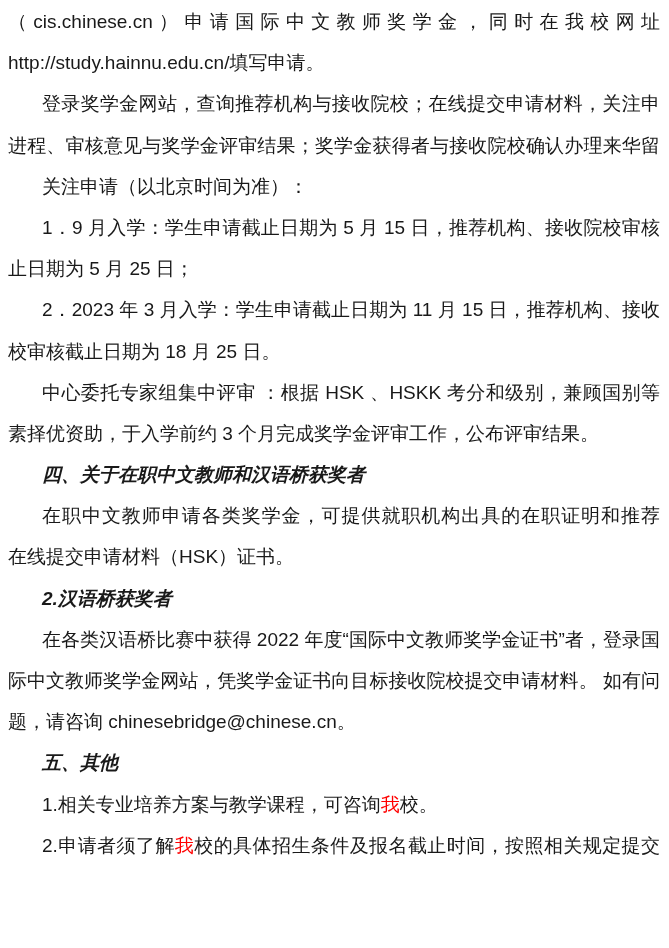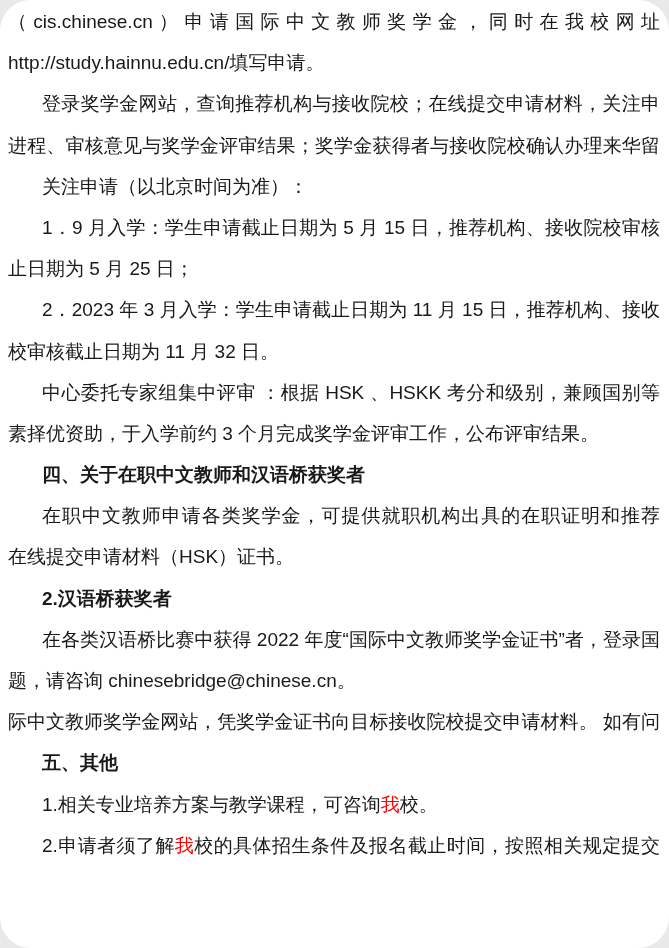--- a/index.html
+++ b/index.html
@@ -9,24 +9,23 @@
     font-family: "Liberation Sans", "DejaVu Sans", sans-serif;
   }
   .page {
     box-sizing: border-box;
     width: 669px; height: 948px;
     background: var(--bg, #ffffff);
     color: var(--fg, #191919);
     padding: 1px 9px 0 8px;
     overflow: hidden;
     font-size: 19px;
-    border-radius: 31px;
   }
   .block { margin: 0; }
-  .block.bold { font-weight: 700; }
+  .block.bold { font-weight: 700; font-style: italic; }
   .line {
     height: 41.2px;
     line-height: 41.2px;
     overflow: hidden;
     white-space: pre-wrap;
   }
   .line.indent { padding-left: 34px; }
   .line.justify {
     text-align: justify;
     text-align-last: justify;
@@ -49,40 +48,40 @@
       </div>
       <div class="block">
         <div class="line indent"><span class="">关注申请（以北京时间为准）：</span></div>
       </div>
       <div class="block">
         <div class="line indent justify"><span class="">1．9 月入学：学生申请截止日期为 5 月 15 日，推荐机构、接收院校审核截</span></div>
         <div class="line"><span class="">止日期为 5 月 25 日；</span></div>
       </div>
       <div class="block">
         <div class="line indent justify"><span class="">2．2023 年 3 月入学：学生申请截止日期为 11 月 15 日，推荐机构、接收院</span></div>
-        <div class="line"><span class="">校审核截止日期为 11 月 32 日。</span></div>
+        <div class="line"><span class="">校审核截止日期为 18 月 25 日。</span></div>
       </div>
       <div class="block">
         <div class="line indent justify"><span class="">中心委托专家组集中评审 ：根据 HSK 、HSKK 考分和级别，兼顾国别等因</span></div>
         <div class="line"><span class="">素择优资助，于入学前约 3 个月完成奖学金评审工作，公布评审结果。</span></div>
       </div>
       <div class="block bold">
         <div class="line indent"><span class="">四、关于在职中文教师和汉语桥获奖者</span></div>
       </div>
       <div class="block">
         <div class="line indent justify"><span class="">在职中文教师申请各类奖学金，可提供就职机构出具的在职证明和推荐信，</span></div>
         <div class="line"><span class="">在线提交申请材料（HSK）证书。</span></div>
       </div>
       <div class="block bold">
         <div class="line indent"><span class="">2.汉语桥获奖者</span></div>
       </div>
       <div class="block">
         <div class="line indent justify"><span class="">在各类汉语桥比赛中获得 2022 年度“国际中文教师奖学金证书”者，登录国</span></div>
+        <div class="line justify"><span class="">际中文教师奖学金网站，凭奖学金证书向目标接收院校提交申请材料。 如有问</span></div>
         <div class="line"><span class="">题，请咨询 chinesebridge@chinese.cn。</span></div>
-        <div class="line justify"><span class="">际中文教师奖学金网站，凭奖学金证书向目标接收院校提交申请材料。 如有问</span></div>
       </div>
       <div class="block bold">
         <div class="line indent"><span class="">五、其他</span></div>
       </div>
       <div class="block">
         <div class="line indent"><span class="">1.相关专业培养方案与教学课程，可咨询</span><span class="red">我</span><span class="">校。</span></div>
       </div>
       <div class="block">
         <div class="line indent justify"><span class="">2.申请者须了解</span><span class="red">我</span><span class="">校的具体招生条件及报名截止时间，按照相关规定提交申</span></div>
       </div>

